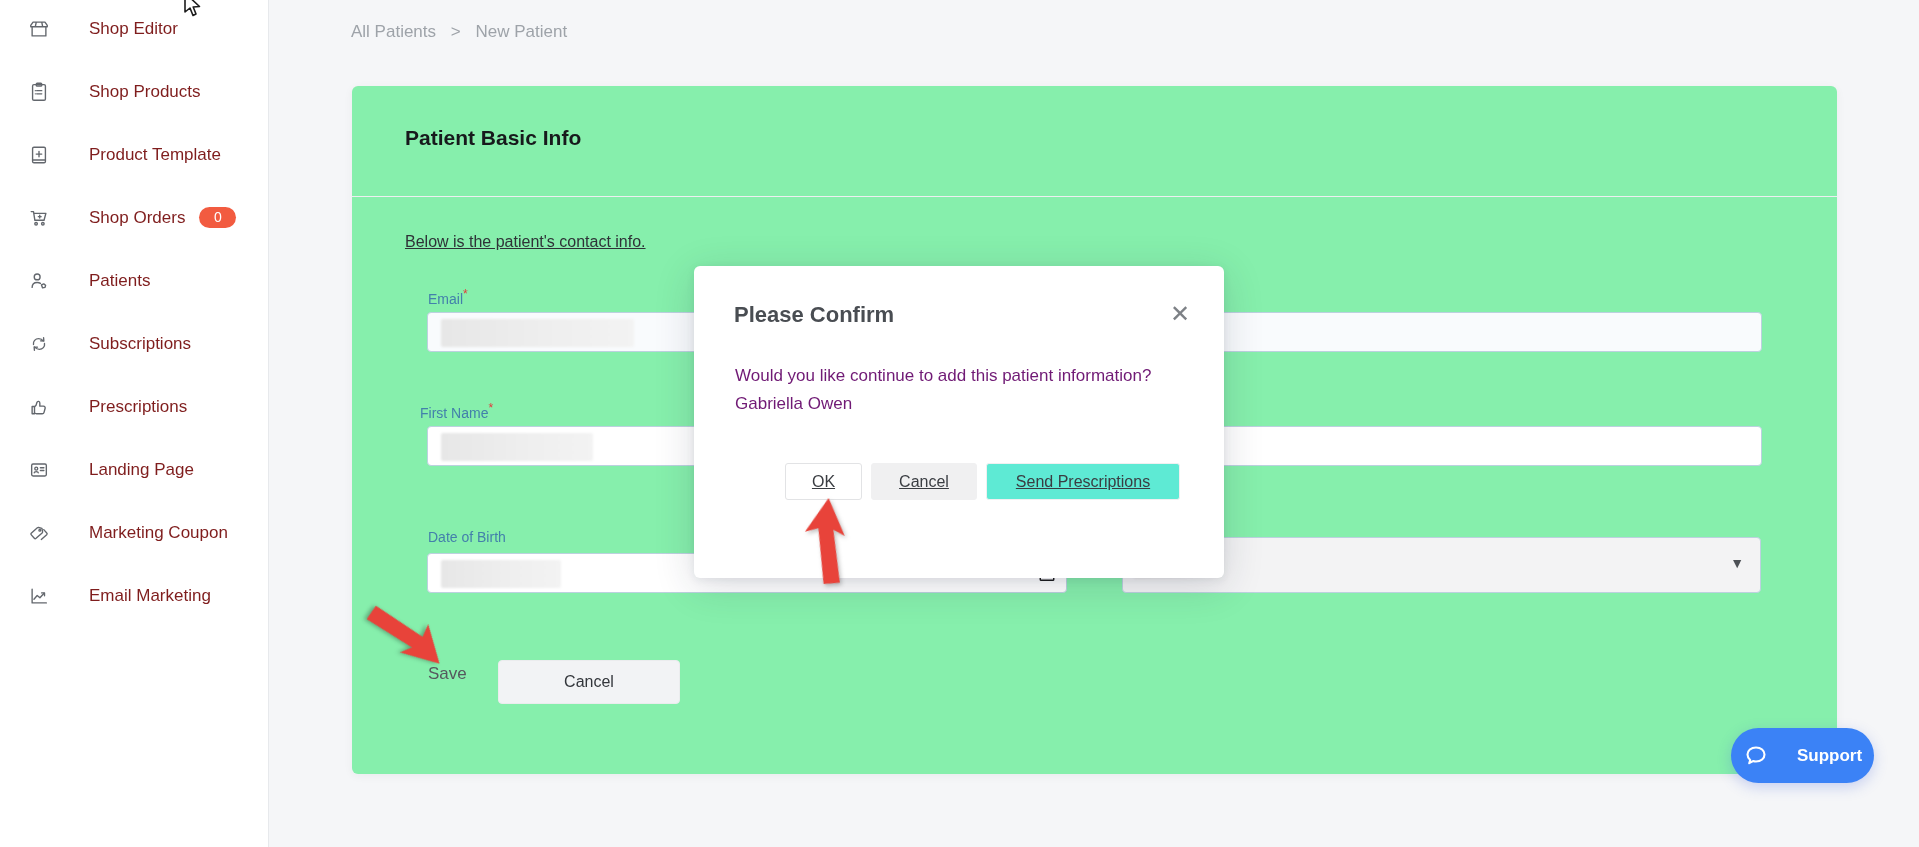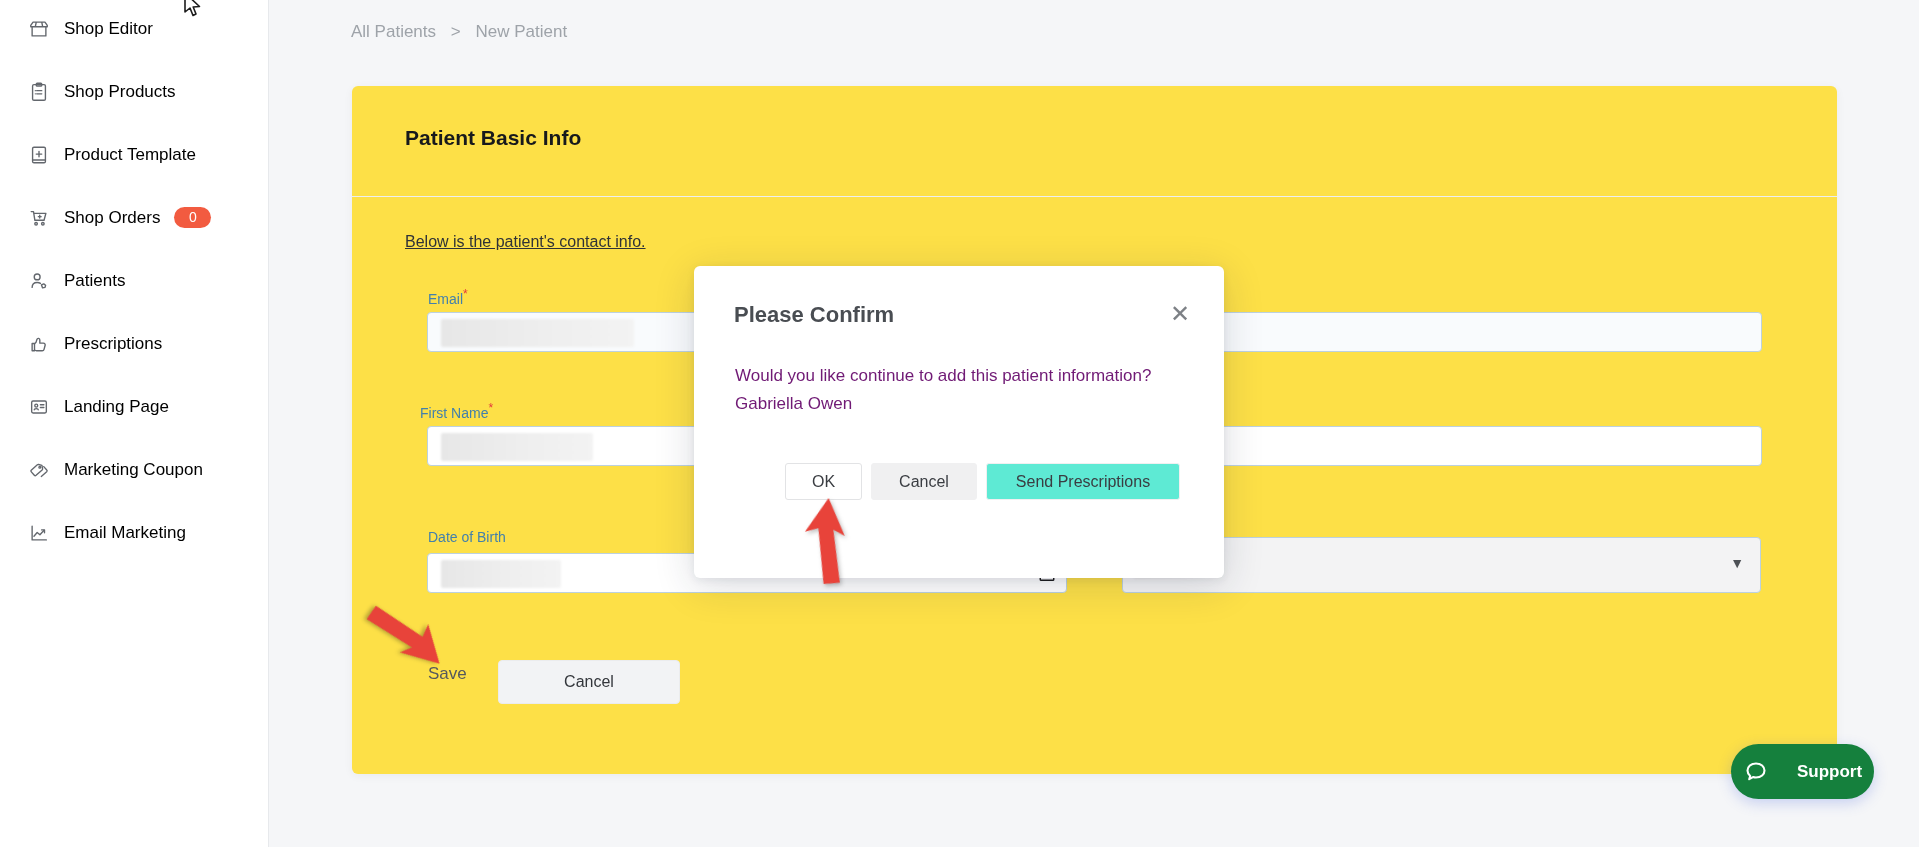--- a/index.html
+++ b/index.html
@@ -8,31 +8,31 @@
     position:relative; width:1919px; height:847px; overflow:hidden;
     background:#f5f6f8; font-family:"Liberation Sans", sans-serif; color:#333;
   }
   
   .sidebar { position:absolute; left:0; top:0; width:269px; height:847px;
              background:#fff; border-right:1px solid #e7e9ec; }
   .nav { position:absolute; top:-3px; left:0; right:0; }
   .nav-item { height:63px; display:flex; align-items:center; padding-left:27px; cursor:pointer; }
   .nav-icon { width:24px; height:24px; margin-right:13px; flex:0 0 auto; display:flex; align-items:center; justify-content:center; }
   .nav-icon svg { stroke:#63676d; fill:none; stroke-width:1.5; stroke-linecap:round; stroke-linejoin:round; }
-  .nav-label { font-size:17px; color:#000000; }
+  .nav-label { font-size:17px; color:#7f1d1d;margin-left:25px; }
   .nav-badge { margin-left:14px; min-width:37px; text-align:center; background:#F25B40;
                color:#fff; font-size:14px; line-height:21px; border-radius:11px; padding:0 10px; }
   .cursor-glyph { position:absolute; left:183px; top:-7px; }
   
   .breadcrumb { position:absolute; left:351px; top:22px; font-size:17px; color:#9ea3a9; }
   .breadcrumb span { margin-right:10px; }
   .crumb-link { cursor:pointer; }
   
   .card { position:absolute; left:352px; top:86px; width:1485px; height:688px;
-          background:#fde047; border-radius:6px; box-shadow:0 2px 10px rgba(20,30,50,.05); }
+          background:#86efac; border-radius:6px; box-shadow:0 2px 10px rgba(20,30,50,.05); }
   .card-title { position:absolute; left:53px; top:40px; font-size:21px; font-weight:bold; color:#17191c; }
   .card-divider { position:absolute; left:0; top:110px; width:100%; height:1px; background:#edeff1; }
   .card-sub { position:absolute; left:53px; top:147px; font-size:16px; color:#2f3237;text-decoration:underline; }
   
   .f-label { position:absolute; font-size:14px; color:#4380ab; }
   .f-label sup { color:#e4393c; font-size:12px; }
   .f-input { position:absolute; width:640px; height:40px; background:#fff;
              border:1px solid #bcd1df; border-radius:4px; }
   .f-input.tint { background:#f9fbfd; }
   .redact { position:absolute; height:28px; border-radius:2px; filter:blur(1px);
@@ -47,30 +47,30 @@
               background:#f2f3f5; border:1px solid #ebecee; border-radius:4px;
               font-size:16px; color:#33363b; display:flex; align-items:center; justify-content:center; cursor:pointer; }
   
   .modal { position:absolute; left:694px; top:266px; width:530px; height:312px; background:#fff;
            border-radius:6px; box-shadow:0 8px 40px rgba(30,40,60,.16), 0 2px 8px rgba(30,40,60,.08); }
   .modal-title { position:absolute; left:40px; top:36px; font-size:22px; font-weight:bold; color:#494d52; }
   .modal-close { position:absolute; right:34px; top:36px; font-size:24px; color:#7d8186; cursor:pointer; line-height:1; }
   .modal-line { position:absolute; left:41px; font-size:17px; color:#701a75; }
   .modal-btns { position:absolute; left:91px; top:197px; display:flex; gap:9px; }
   .m-btn { height:37px; border-radius:3px; font-size:16px; color:#3a3d42; font-family:"Liberation Sans",sans-serif;
-           display:flex; align-items:center; justify-content:center; cursor:pointer; }
+           display:flex; align-items:center; justify-content:center; cursor:pointer;text-decoration:underline; }
   .m-ok { width:77px; background:#fff; border:1px solid #e2e3e5; }
   .m-cancel { width:106px; background:#f0f0f1; border:1px solid #f0f0f1; }
   .m-send { width:194px; background:#5eead4; border:1px solid #f0f0f1; }
   
   .arrow { position:absolute; }
   .arrow svg { overflow:visible; }
   
-  .support-btn { position:absolute; left:1731px; top:744px; width:143px; height:55px;
-                 background:#15803d; border-radius:28px; display:flex; align-items:center;
+  .support-btn { position:absolute; left:1731px; top:728px; width:143px; height:55px;
+                 background:#3b82f6; border-radius:28px; display:flex; align-items:center;
                  justify-content:center; gap:28px; cursor:pointer; box-shadow:0 4px 14px rgba(60,90,220,.25); }
   .support-label { color:#fff; font-size:17px; font-weight:bold; }
 </style>
 </head>
 <body>
 
 <div class="app">
 
   <div class="sidebar">
     <div class="nav">
@@ -114,20 +114,29 @@
       </div>
       <div class="nav-item">
         <span class="nav-icon">
           <svg width="22" height="22" viewBox="0 0 24 24">
               <circle cx="10" cy="7.5" r="3.2"></circle>
               <path d="M4.5 19 C4.5 15.2 7 13.6 10 13.6 C11.4 13.6 12.6 13.9 13.6 14.6"></path>
               <path d="M14.6 16.2 l2.6-1 l2 1.4 l-.6 2.3 l-2.7.6 z"></path>
             </svg>
         </span>
         <span class="nav-label">Patients</span>
+      </div>
+      <div class="nav-item">
+        <span class="nav-icon">
+          <svg width="22" height="22" viewBox="0 0 24 24">
+              <path d="M6 12.5 C5.4 9 8 6.2 11.6 6.2 C14 6.2 15.8 7.3 16.9 9 M17 5.2 L17.3 8.9 L13.7 8.6"></path>
+              <path d="M18 11.5 C18.6 15 16 17.8 12.4 17.8 C10 17.8 8.2 16.7 7.1 15 M7 18.8 L6.7 15.1 L10.3 15.4"></path>
+            </svg>
+        </span>
+        <span class="nav-label">Subscriptions</span>
       </div>
       <div class="nav-item">
         <span class="nav-icon">
           <svg width="22" height="22" viewBox="0 0 24 24">
               <path d="M4.5 11.5 h2.6 v7.8 h-2.6 z"></path>
               <path d="M7.1 18.4 c.6.6 1.2.9 2.2.9 h6.2 c1 0 1.8-.6 2-1.5 l1.2-4.4 c.3-1.2-.5-2.3-1.8-2.3 h-4 v-3.4 c0-2-2.6-2.5-3.2-.6 l-.9 2.9 -1.7 1.9"></path>
             </svg>
         </span>
         <span class="nav-label">Prescriptions</span>
       </div>

